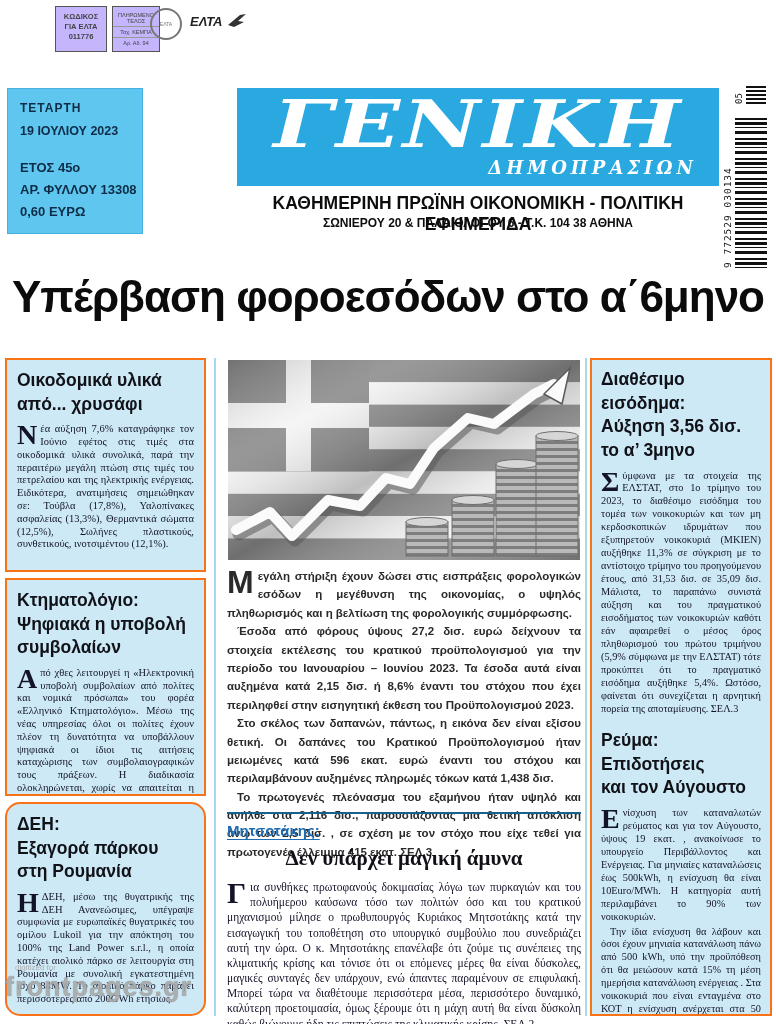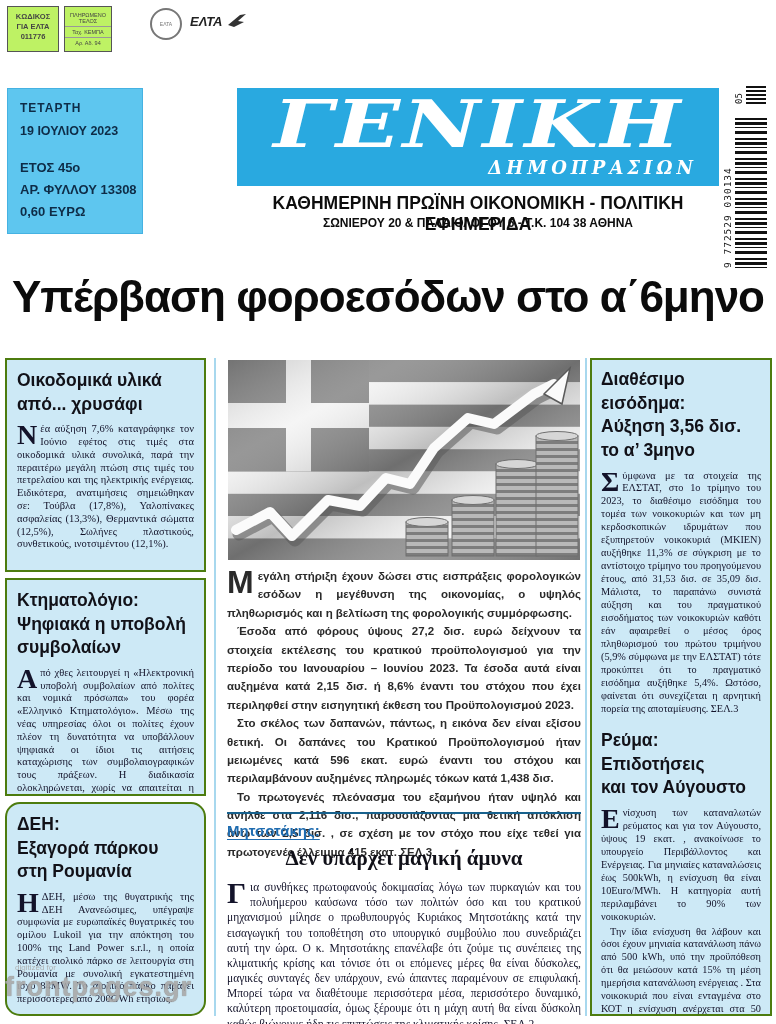--- a/index.html
+++ b/index.html
@@ -1,21 +1,21 @@
 <!DOCTYPE html>
 <html><head>
 <meta charset="utf-8">
 <style>
   html,body{margin:0;padding:0;background:#e8e8e8;}
   .page{position:relative;width:776px;height:1024px;background:#ffffff;overflow:hidden;
         font-family:"Liberation Serif",serif;color:#14141f;}
 
   
   .postal-box{position:absolute;border:1px solid #555;box-sizing:border-box;
-              font-family:"Liberation Sans",sans-serif;color:#444;text-align:center;background:#bef264;}
+              font-family:"Liberation Sans",sans-serif;color:#444;text-align:center;background:#c4b5fd;margin-left:48px;}
   .pb1{left:7px;top:6px;width:52px;height:46px;font-size:7.5px;font-weight:bold;line-height:1.35;padding-top:5px;}
   .pb2{left:64px;top:6px;width:48px;height:46px;font-size:5.5px;line-height:1.1;padding-top:3px;}
   .pb2 .cell{border-bottom:1px solid #999;padding:2px 0;}
   .pb2 .cell:last-child{border-bottom:none;}
   .round-stamp{position:absolute;left:150px;top:8px;width:32px;height:32px;border:2px solid #777;
                border-radius:50%;box-sizing:border-box;display:flex;align-items:center;justify-content:center;
                font-family:"Liberation Sans",sans-serif;font-size:5px;color:#777;}
   .elta-wrap{position:absolute;left:190px;top:13px;display:flex;align-items:center;gap:3px;}
   .elta-txt{font-family:"Liberation Sans",sans-serif;font-weight:bold;font-style:italic;font-size:13px;color:#222;}
 
@@ -62,21 +62,21 @@
 
   
   .kicker{position:absolute;left:0;top:248px;width:776px;text-align:center;
           font-family:"Liberation Sans",sans-serif;font-weight:bold;font-size:18px;color:#0c0c0c;
           text-decoration:underline;text-underline-offset:4px;}
   .headline{position:absolute;left:0;top:272px;width:776px;text-align:center;
             font-family:"Liberation Sans",sans-serif;font-weight:bold;font-size:44px;
             letter-spacing:-1px;color:#0b0b0b;}
 
   
-  .side-box{position:absolute;background:#cde9f6;border:2px solid #4d7c0f;box-sizing:border-box;
+  .side-box{position:absolute;background:#cde9f6;border:2px solid #f97316;box-sizing:border-box;
             padding:9px 10px;overflow:hidden;}
   .lbox1{left:5px;top:358px;width:201px;height:214px;}
   .lbox2{left:5px;top:578px;width:201px;height:218px;}
   .lbox3{left:5px;top:802px;width:201px;height:214px;border-radius:15px;}
   .rbox{left:590px;top:358px;width:182px;height:658px;padding:8px 9px;}
   .side-title{font-family:"Liberation Sans",sans-serif;font-weight:bold;font-size:17.5px;line-height:1.35;
               color:#111118;margin-bottom:7px;}
   .side-title span{display:block;}
   .side-body{font-family:"Liberation Serif",serif;font-size:10.5px;line-height:1.22;text-align:justify;color:#13132a;}
   .rbox .side-body{font-size:10.3px;line-height:1.26;}

